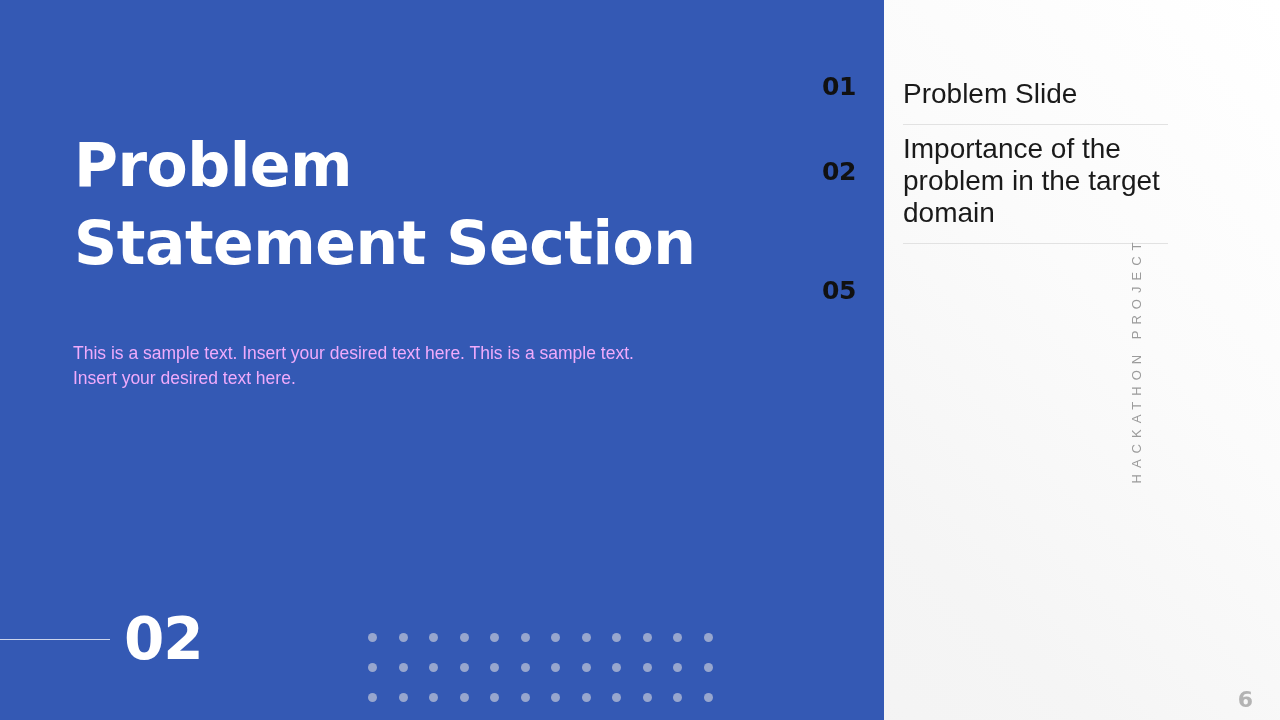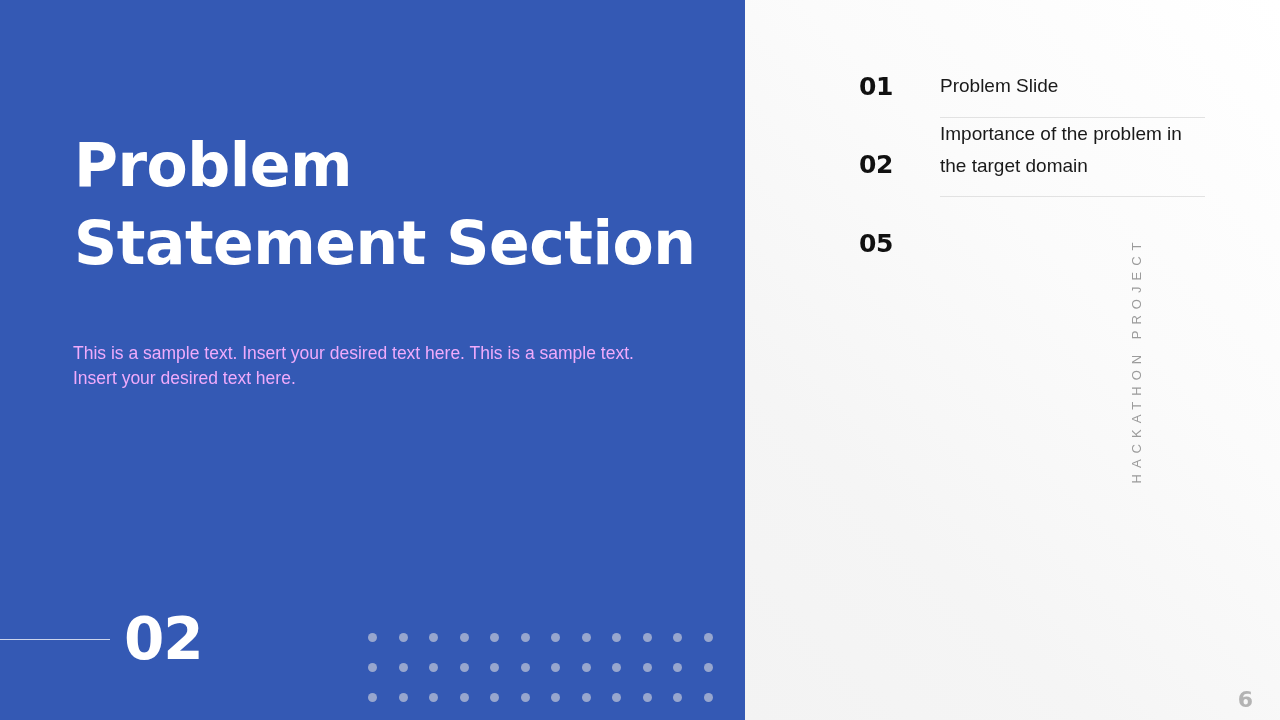--- a/index.html
+++ b/index.html
@@ -28,21 +28,21 @@
     width: 535px;
     height: 720px;
     background: linear-gradient(225deg, #ffffff 0%, #fbfbfb 38%, #f5f5f5 72%, #f3f3f3 100%);
   }
 
   
   .left-panel {
     position: absolute;
     top: 0;
     left: 0;
-    width: 745px;
+    width: 884px;
     height: 720px;
     background: #3459b4;
   }
 
   .title {
     position: absolute;
     left: 74px;
     top: 126px;
     width: 640px;
     color: #ffffff;
@@ -101,21 +101,21 @@
   .dot {
     width: 9px;
     height: 9px;
     border-radius: 50%;
     background: #97a6ce;
   }
 
   
   .agenda {
     position: absolute;
-    left: 859px;
+    left: 822px;
     top: 70px;
     width: 350px;
   }
   .agenda-item {
     display: flex;
     align-items: flex-start;
     padding-bottom: 14px;
   }
   .agenda-divider {
     width: 265px;
@@ -128,23 +128,24 @@
     color: #111111;
     font-family: "DejaVu Sans", sans-serif;
     font-weight: 700;
     font-size: 25px;
     line-height: 33px;
     letter-spacing: -0.5px;
   }
   .agenda-label {
     flex: 1 1 auto;
     color: #1a1a1a;
-    font-size: 19px;
+    font-size: 28px;
     line-height: 32px;
     font-weight: 400;
+    margin-top: 8px;
   }
   .agenda-item.multiline .agenda-num {
     padding-top: 30px;
   }
 
   
   .side-label {
     position: absolute;
     right: 20px;
     top: 360px;

